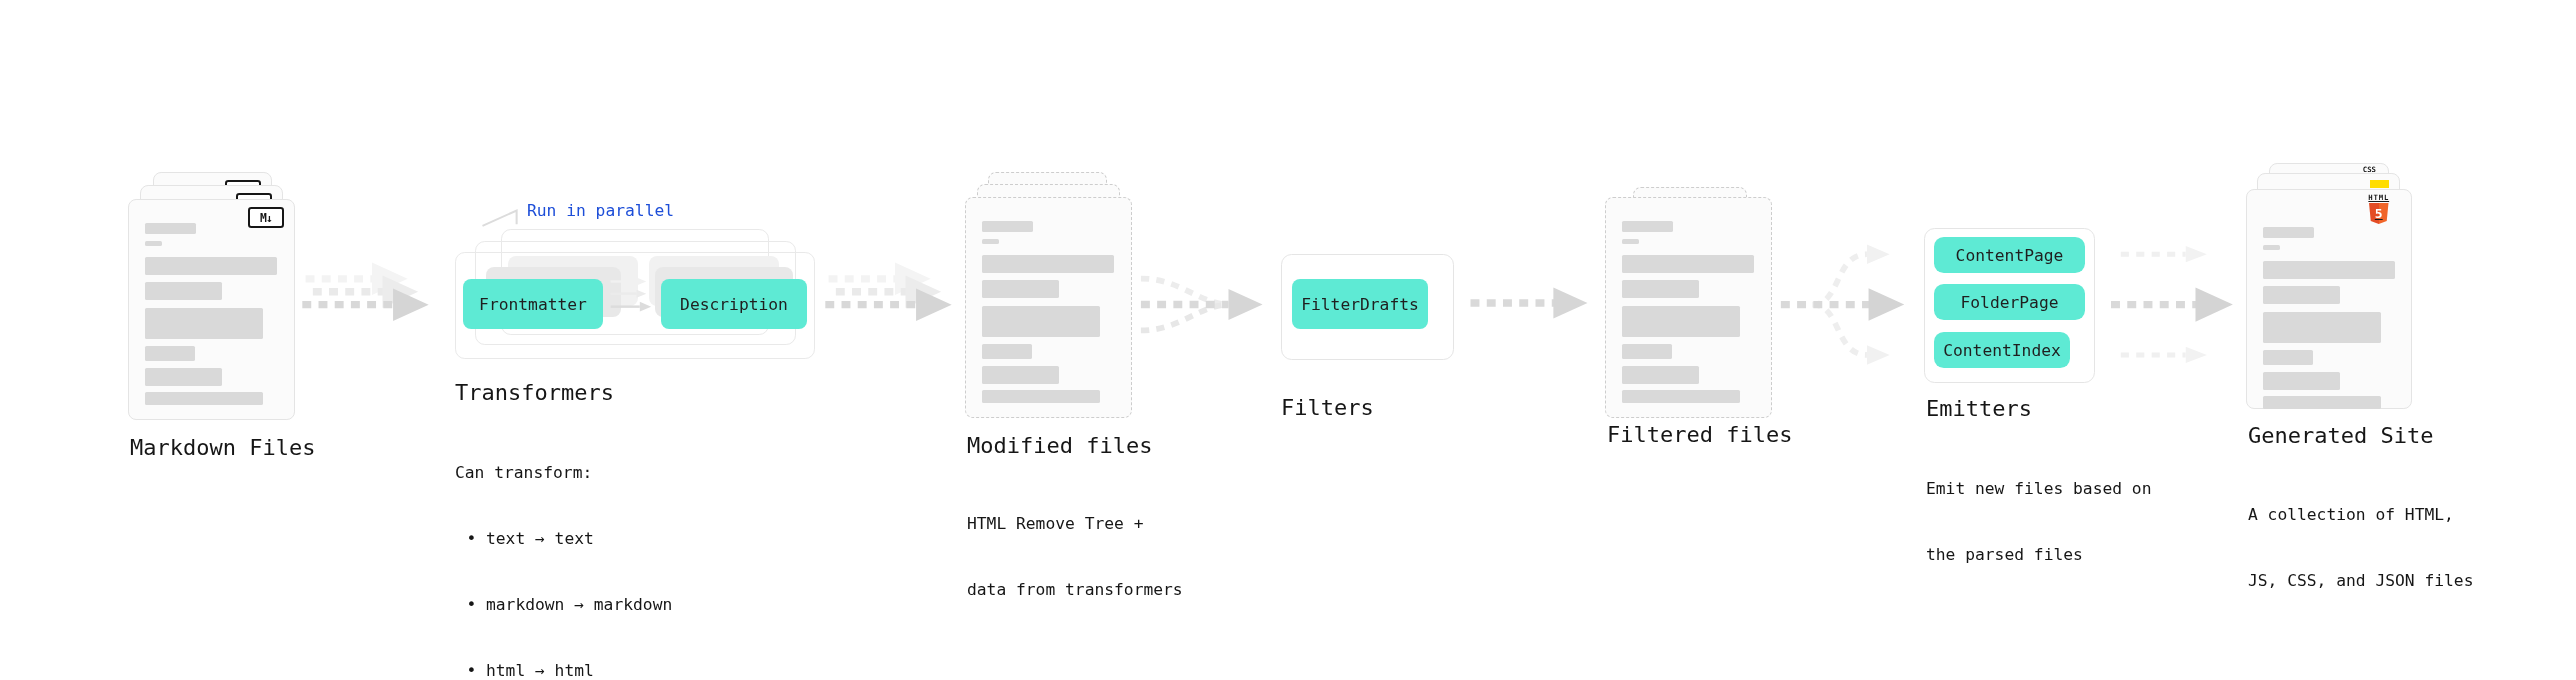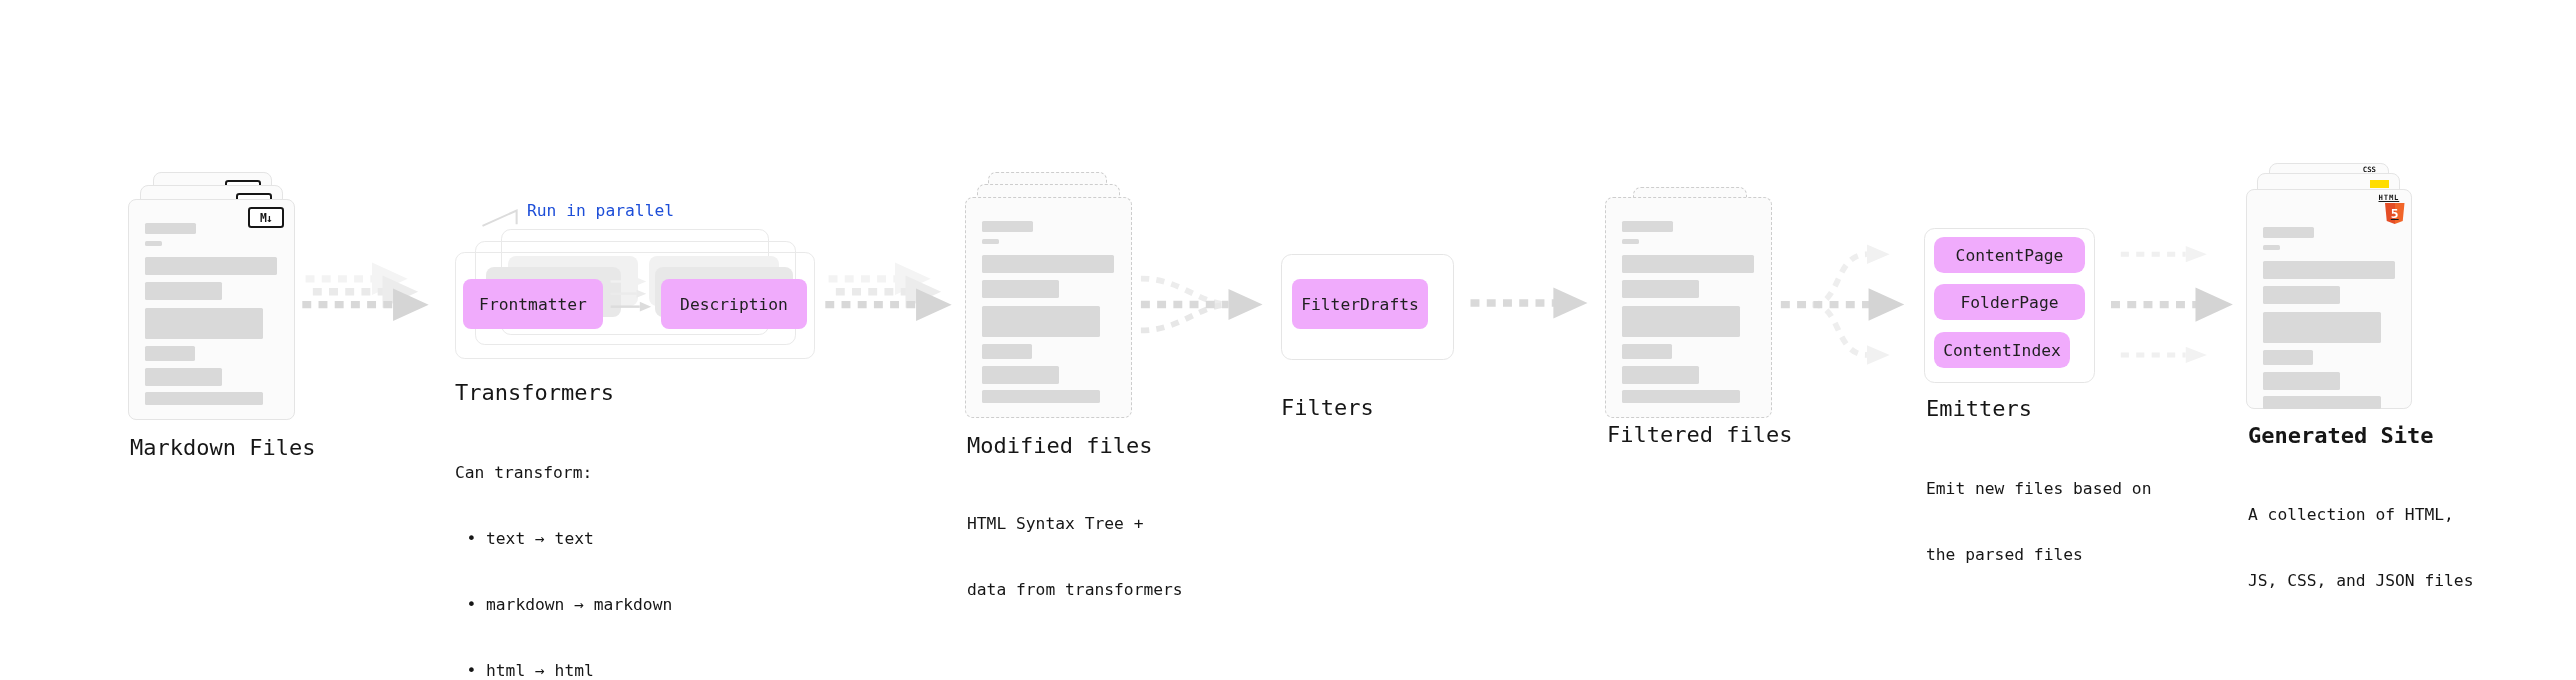--- a/index.html
+++ b/index.html
@@ -13,36 +13,36 @@
   .bars{padding:23px 0 0 16.3px;}
   .bar{background:#d9d9d9;border-radius:1.6px;}
   
   .md-badge{position:absolute;top:7.3px;right:9.8px;width:32.5px;height:17px;border:2px solid #161616;border-radius:3.3px;
     background:#ffffff;display:flex;align-items:center;justify-content:center;
     font-weight:bold;font-size:11.4px;color:#161616;letter-spacing:-0.8px;}
   
   .outline-box{position:absolute;box-sizing:border-box;border:1.6px solid #e9e9e9;border-radius:9.8px;background:transparent;}
   .panel-box{position:absolute;box-sizing:border-box;border:1.6px solid #e5e5e5;border-radius:10.6px;background:#ffffff;}
   
-  .chip{position:absolute;box-sizing:border-box;background:#f0abfc;border-radius:8.1px;
+  .chip{position:absolute;box-sizing:border-box;background:#5eead4;border-radius:8.1px;
     display:flex;align-items:center;justify-content:center;font-size:16.3px;color:#1f1f1f;white-space:pre;}
   .chip.ghost1{background:#e8e8e8;}
   .chip.ghost2{background:#f1f1f1;}
   
   .node-label{position:absolute;font-size:22px;font-weight:500;color:#161616;white-space:pre;}
   .node-desc{position:absolute;font-size:16.3px;line-height:22px;color:#161616;white-space:pre;}
   .bullet{margin-left:11.4px;}
   .note-text{position:absolute;font-size:16.3px;color:#1d4ed8;white-space:pre;}
   svg.arrow{position:absolute;overflow:visible;}
   
   .css-badge{position:absolute;top:2.4px;right:8.1px;width:21px;text-align:center;}
   .css-badge .css-word{font-size:7.3px;font-weight:800;color:#161616;line-height:7.3px;letter-spacing:0;}
   .css-badge .css-bar{width:21px;height:3.3px;background:#2c5cf2;margin-top:0.8px;border-radius:0.8px;}
   .js-badge{position:absolute;top:5.7px;right:9.8px;width:19.5px;height:8.1px;background:#ffdd00;}
-  .html5-badge{position:absolute;top:4.1px;right:0;width:32.5px;text-align:left;text-decoration:underline;}
+  .html5-badge{position:absolute;top:4.1px;right:16px;width:32.5px;text-align:center;text-decoration:underline;}
   .html5-badge .html-word{font-size:7.3px;font-weight:800;color:#161616;line-height:8.1px;letter-spacing:0.8px;}
   .html5-shield{width:19.5px;height:21px;margin:0.8px auto 0 auto;
     background:linear-gradient(90deg,#e44d26 50%,#f16529 50%);
     clip-path:polygon(0 0,100% 0,91% 86%,50% 100%,9% 86%);
     display:flex;align-items:center;justify-content:center;
     color:#ffffff;font-size:13px;font-weight:bold;}
 </style>
 </head>
 <body>
 
@@ -143,21 +143,21 @@
       <div class="bar" style="width:132px;height:18px;margin-top:11.4px"></div>
       <div class="bar" style="width:77px;height:18px;margin-top:7.3px"></div>
       <div class="bar" style="width:118px;height:31px;margin-top:7.3px"></div>
       <div class="bar" style="width:50px;height:14.6px;margin-top:7.3px"></div>
       <div class="bar" style="width:77px;height:18px;margin-top:7.3px"></div>
       <div class="bar" style="width:118px;height:13px;margin-top:6.5px"></div>
     </div>
   </div>
   <div class="node-label" style="left:967px;top:433px;">Modified files</div>
   <div class="node-desc" style="left:967px;top:469px;">
-    <div>HTML Syntax Tree +</div>
+    <div>HTML Remove Tree +</div>
     <div>data from transformers</div>
   </div>
 
   <svg class="arrow" style="left:1136px;top:268px;" width="138" height="73" viewBox="0 0 170 90">
     <path d="M 6 13 C 55 13, 78 45, 116 45" fill="none" stroke="#ececec" stroke-width="7" stroke-dasharray="10 9"></path>
     <path d="M 6 77 C 55 77, 78 45, 116 45" fill="none" stroke="#e7e7e7" stroke-width="7" stroke-dasharray="10 9"></path>
     <line x1="6" y1="45" x2="114" y2="45" stroke="#d9d9d9" stroke-width="9" stroke-dasharray="11 9"></line>
     <polygon points="114,26 114,64 156,45" fill="#d6d6d6"></polygon>
   </svg>
 
@@ -233,20 +233,20 @@
       <div class="bar" style="width:51px;height:10.6px"></div>
       <div class="bar" style="width:17px;height:4.9px;margin-top:7.3px"></div>
       <div class="bar" style="width:132px;height:18px;margin-top:11.4px"></div>
       <div class="bar" style="width:77px;height:18px;margin-top:7.3px"></div>
       <div class="bar" style="width:118px;height:31px;margin-top:7.3px"></div>
       <div class="bar" style="width:50px;height:14.6px;margin-top:7.3px"></div>
       <div class="bar" style="width:77px;height:18px;margin-top:7.3px"></div>
       <div class="bar" style="width:118px;height:13px;margin-top:6.5px"></div>
     </div>
   </div>
-  <div class="node-label" style="left:2248px;top:423px;font-weight:bold;">Generated Site</div>
+  <div class="node-label" style="left:2248px;top:423px;">Generated Site</div>
   <div class="node-desc" style="left:2248px;top:460px;">
     <div>A collection of HTML,</div>
     <div>JS, CSS, and JSON files</div>
   </div>
 
 </div>
 
 
 </body></html>

